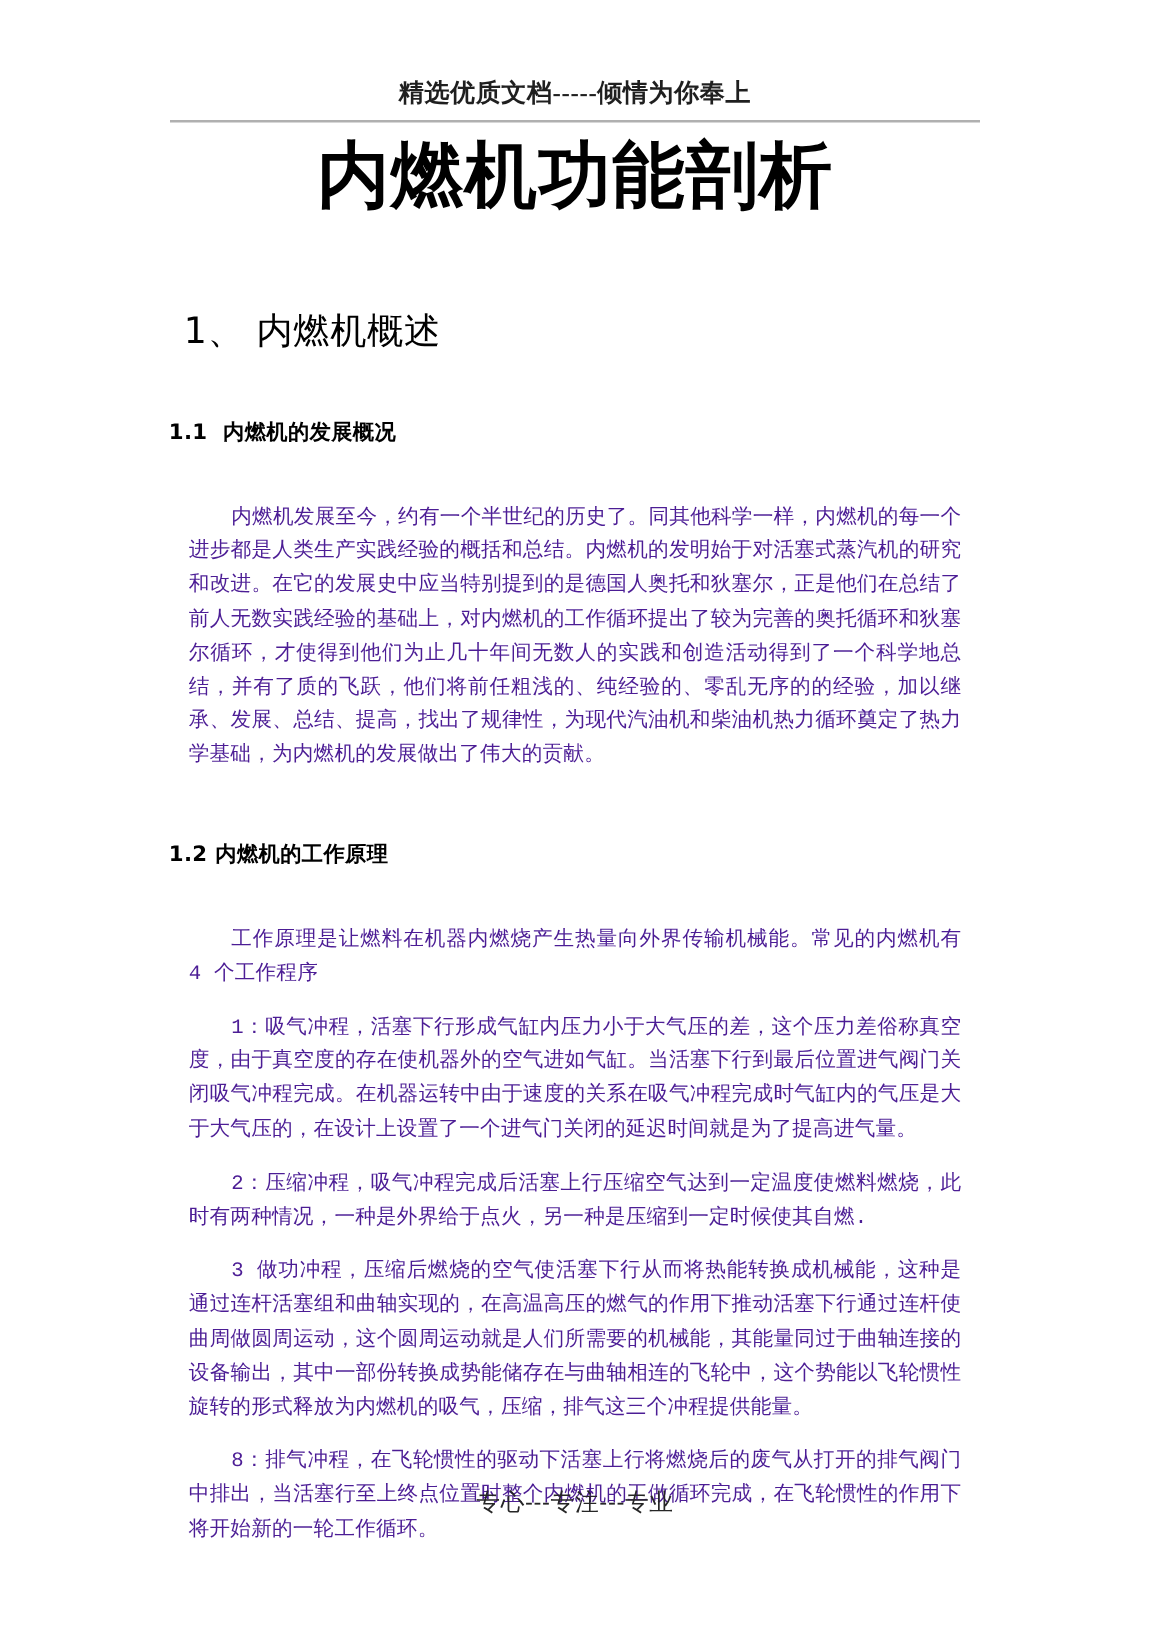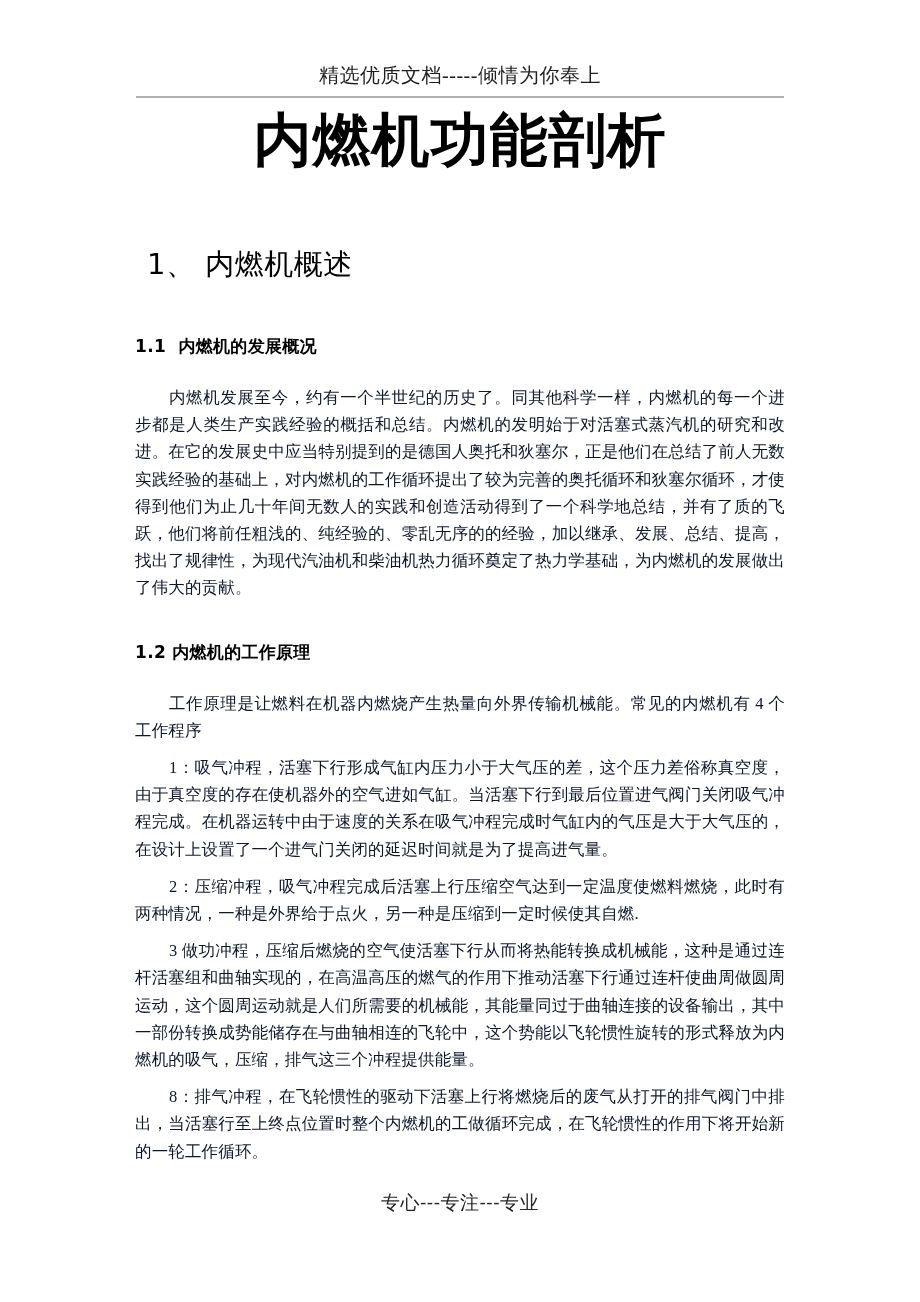--- a/index.html
+++ b/index.html
@@ -34,20 +34,21 @@
     width: 650px;
     text-align: center;
   }
   .doc-header-text {
     font-family: "Liberation Serif", "DejaVu Serif", serif;
     font-size: 20px;
     line-height: 26px;
     color: #1f1f1f;
     letter-spacing: 0.5px;
     white-space: nowrap;
+    font-weight: bold;
   }
   .header-rule {
     position: absolute;
     top: 96px;
     left: 136px;
     width: 648px;
     height: 2px;
     background: #b0b0b0;
     border: 0;
   }
@@ -98,26 +99,26 @@
     letter-spacing: 0.3px;
     color: #000000;
     white-space: pre;
   }
 
   .gap-after-h1 { height: 34px; }
   .gap-after-h2 { height: 22px; }
   .gap-before-h2b { height: 34px; }
 
   p.body {
-    margin: 0;
+    margin: 16px;
     padding: 0;
-    font-family: Liberation Serif, serif;
+    font-family: Liberation Mono, monospace;
     font-size: 16.5px;
     line-height: 27.2px;
-    color: #0f172a;
+    color: #4c1d95;
     text-align: justify;
     text-justify: inter-character;
     text-indent: 34px;
     letter-spacing: 0.15px;
   }
   p.body + p.body { margin-top: 10px; }
 
   
   .doc-footer {
     position: absolute;

